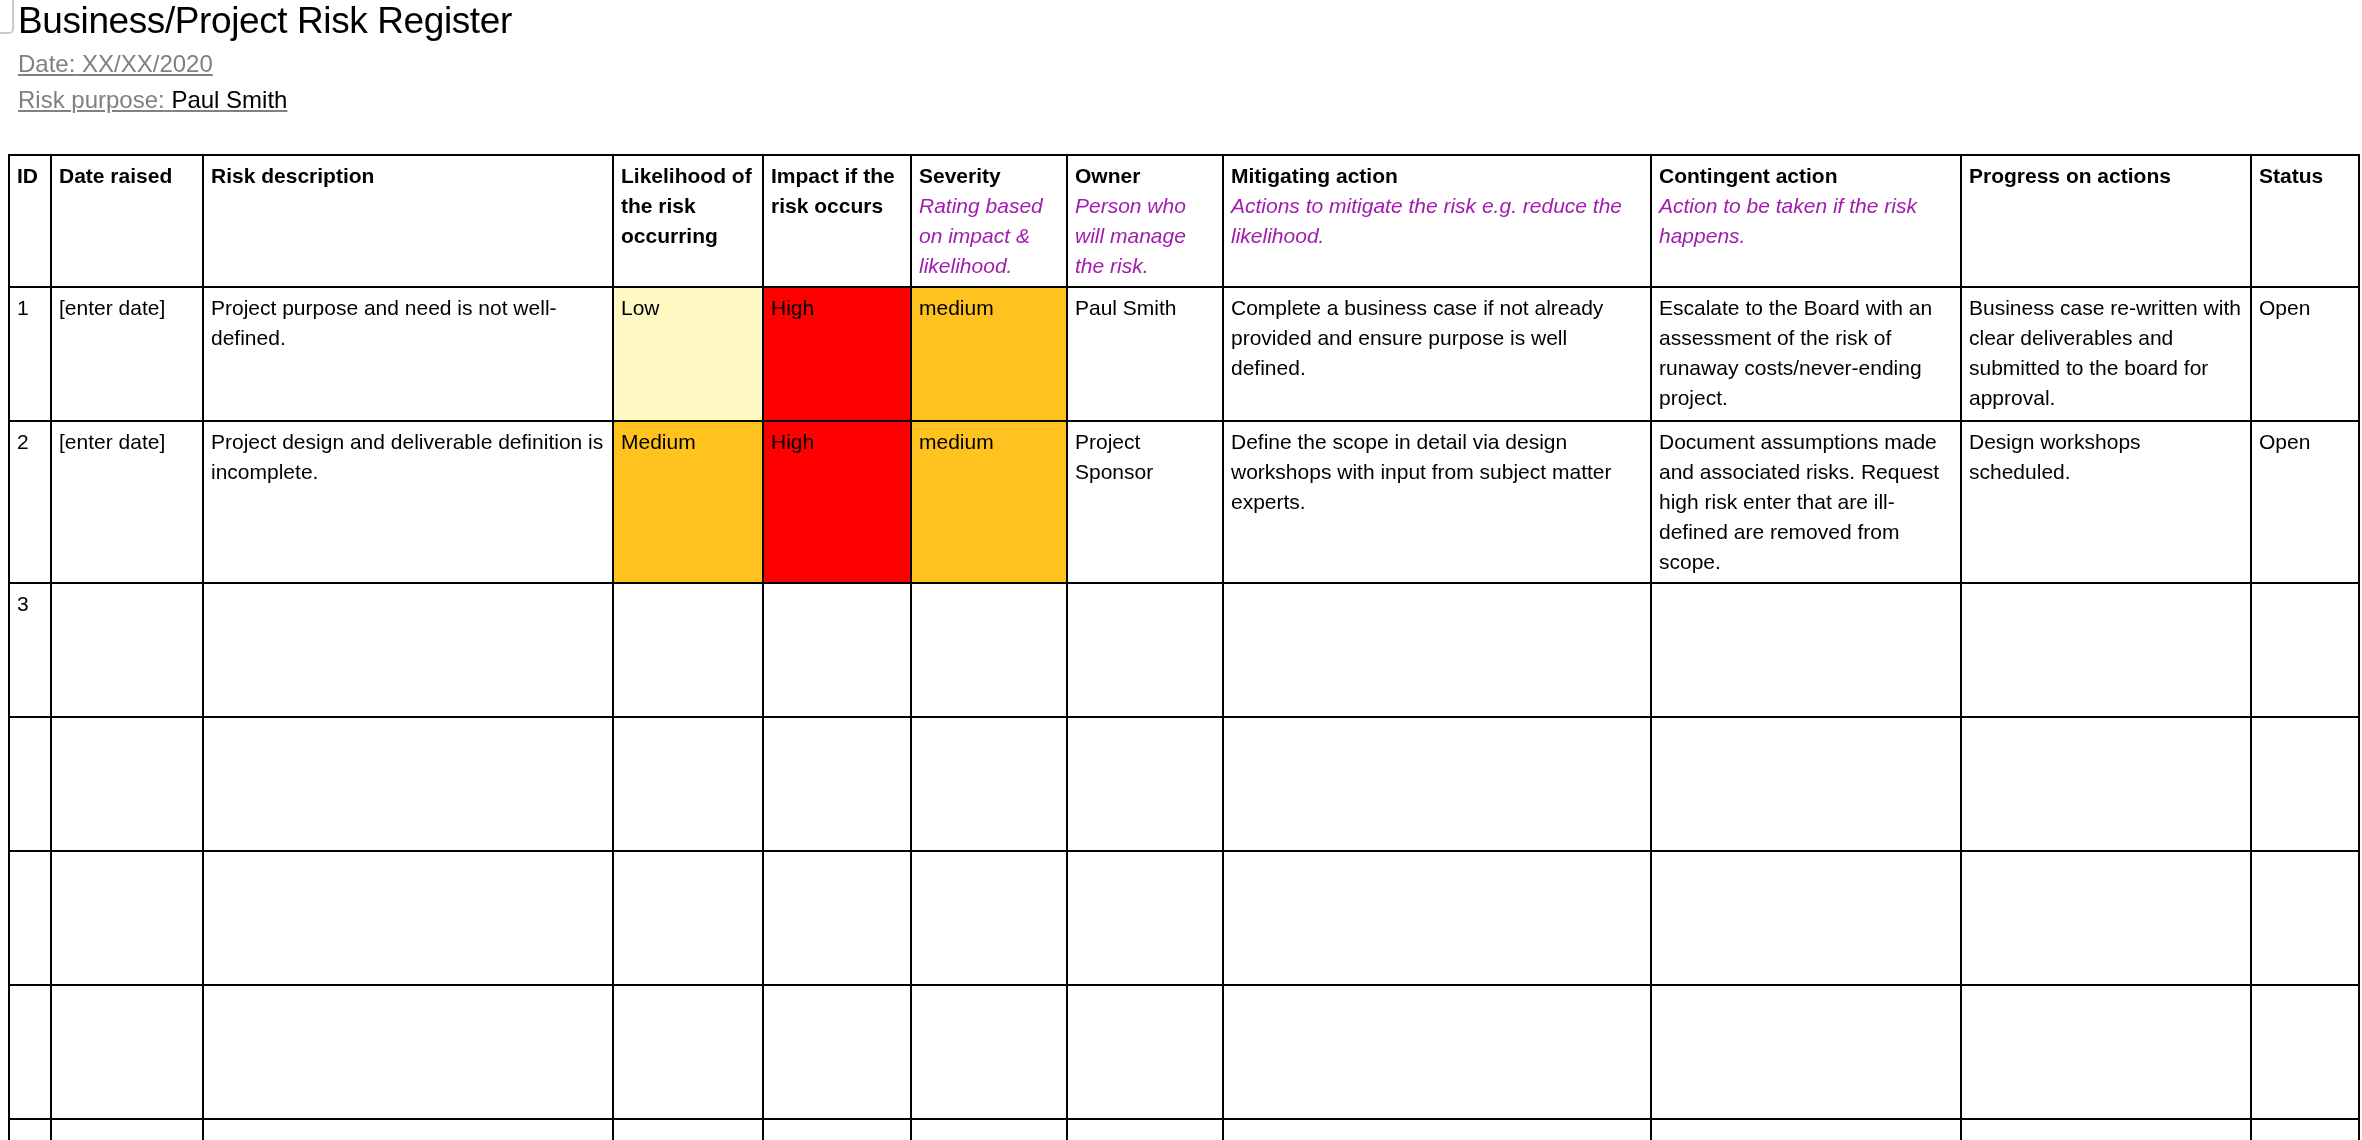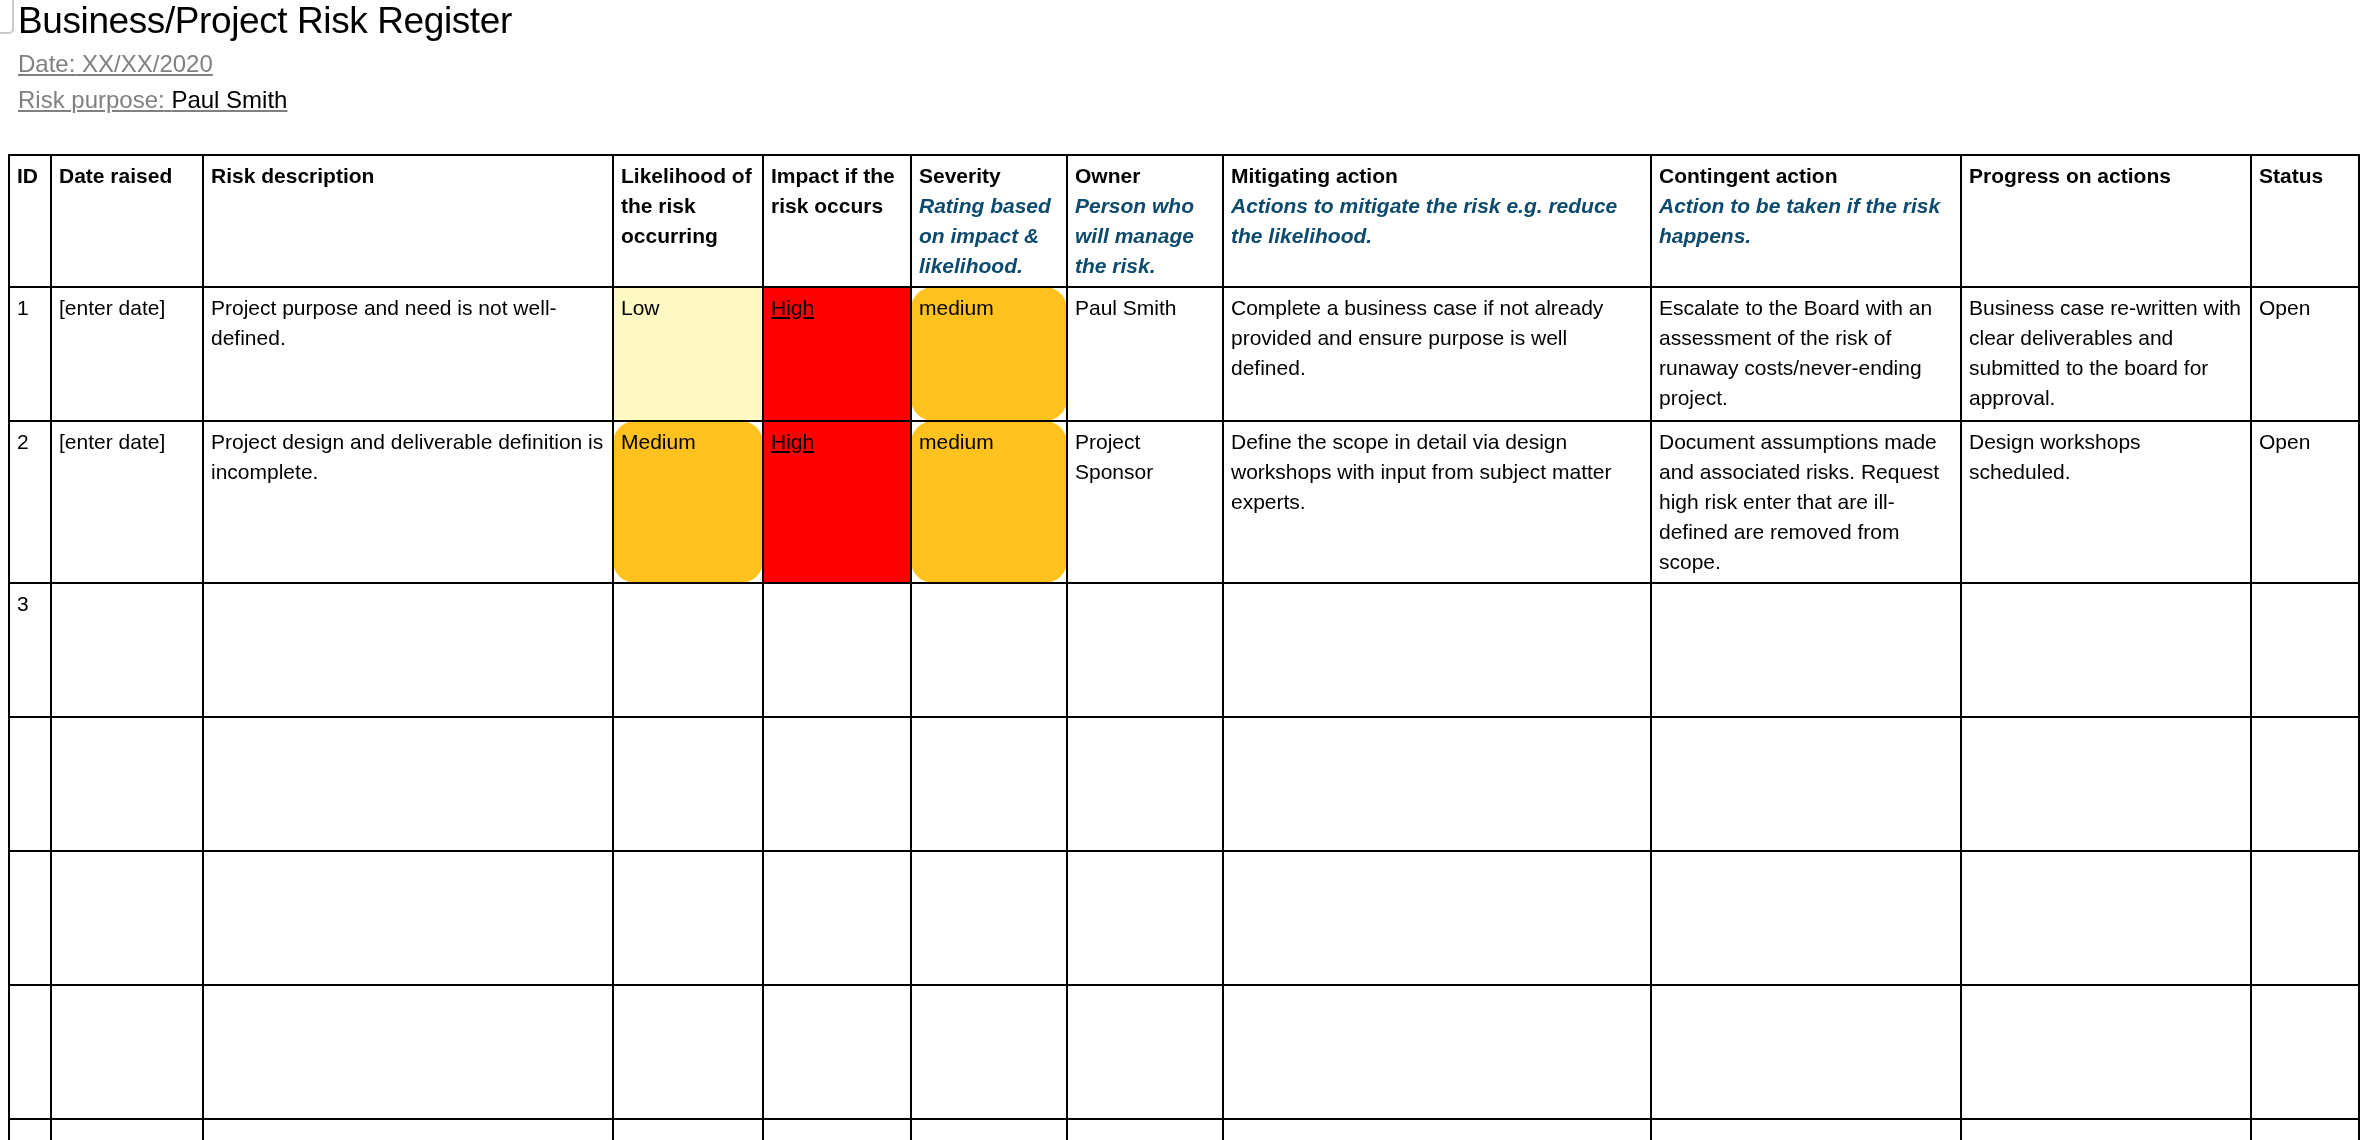--- a/index.html
+++ b/index.html
@@ -74,23 +74,23 @@
     font-weight: 400;
     text-align: left;
     overflow: hidden;
   }
   table.risk-register th {
     font-weight: bold;
     height: 128px;
   }
   .hdr-sub {
     display: block;
-    color: #0c4a6e;
+    color: #a21caf;
     font-style: italic;
-    font-weight: bold;
+    font-weight: normal;
   }
 
   
   .c-id        { width: 42px; }
   .c-date      { width: 152px; }
   .c-desc      { width: 410px; }
   .c-like      { width: 150px; }
   .c-impact    { width: 148px; }
   .c-sev       { width: 156px; }
   .c-owner     { width: 156px; }
@@ -99,22 +99,22 @@
   .c-prog      { width: 290px; }
   .c-status    { width: 108px; }
 
   td.id-cell { text-align: right; padding-right: 9px; }
 
   tr.data-row td { height: 134px; }
   tr.blank-row td { height: 134px; }
   tr.row-three td { height: 134px; }
 
   .sev-green  { background: #fef9c3; }
-  .sev-red    { background: #FF0000; text-decoration: underline; }
-  .sev-amber  { background: #FFC21F; border-radius: 22px; }
+  .sev-red    { background: #FF0000; }
+  .sev-amber  { background: #FFC21F; }
 </style>
 </head>
 <body>
 
 <div class="doc-head">
   <div class="corner-mark"></div>
 
   <h1 class="doc-title">Business/Project Risk Register</h1>
 
   <div class="meta-line">

